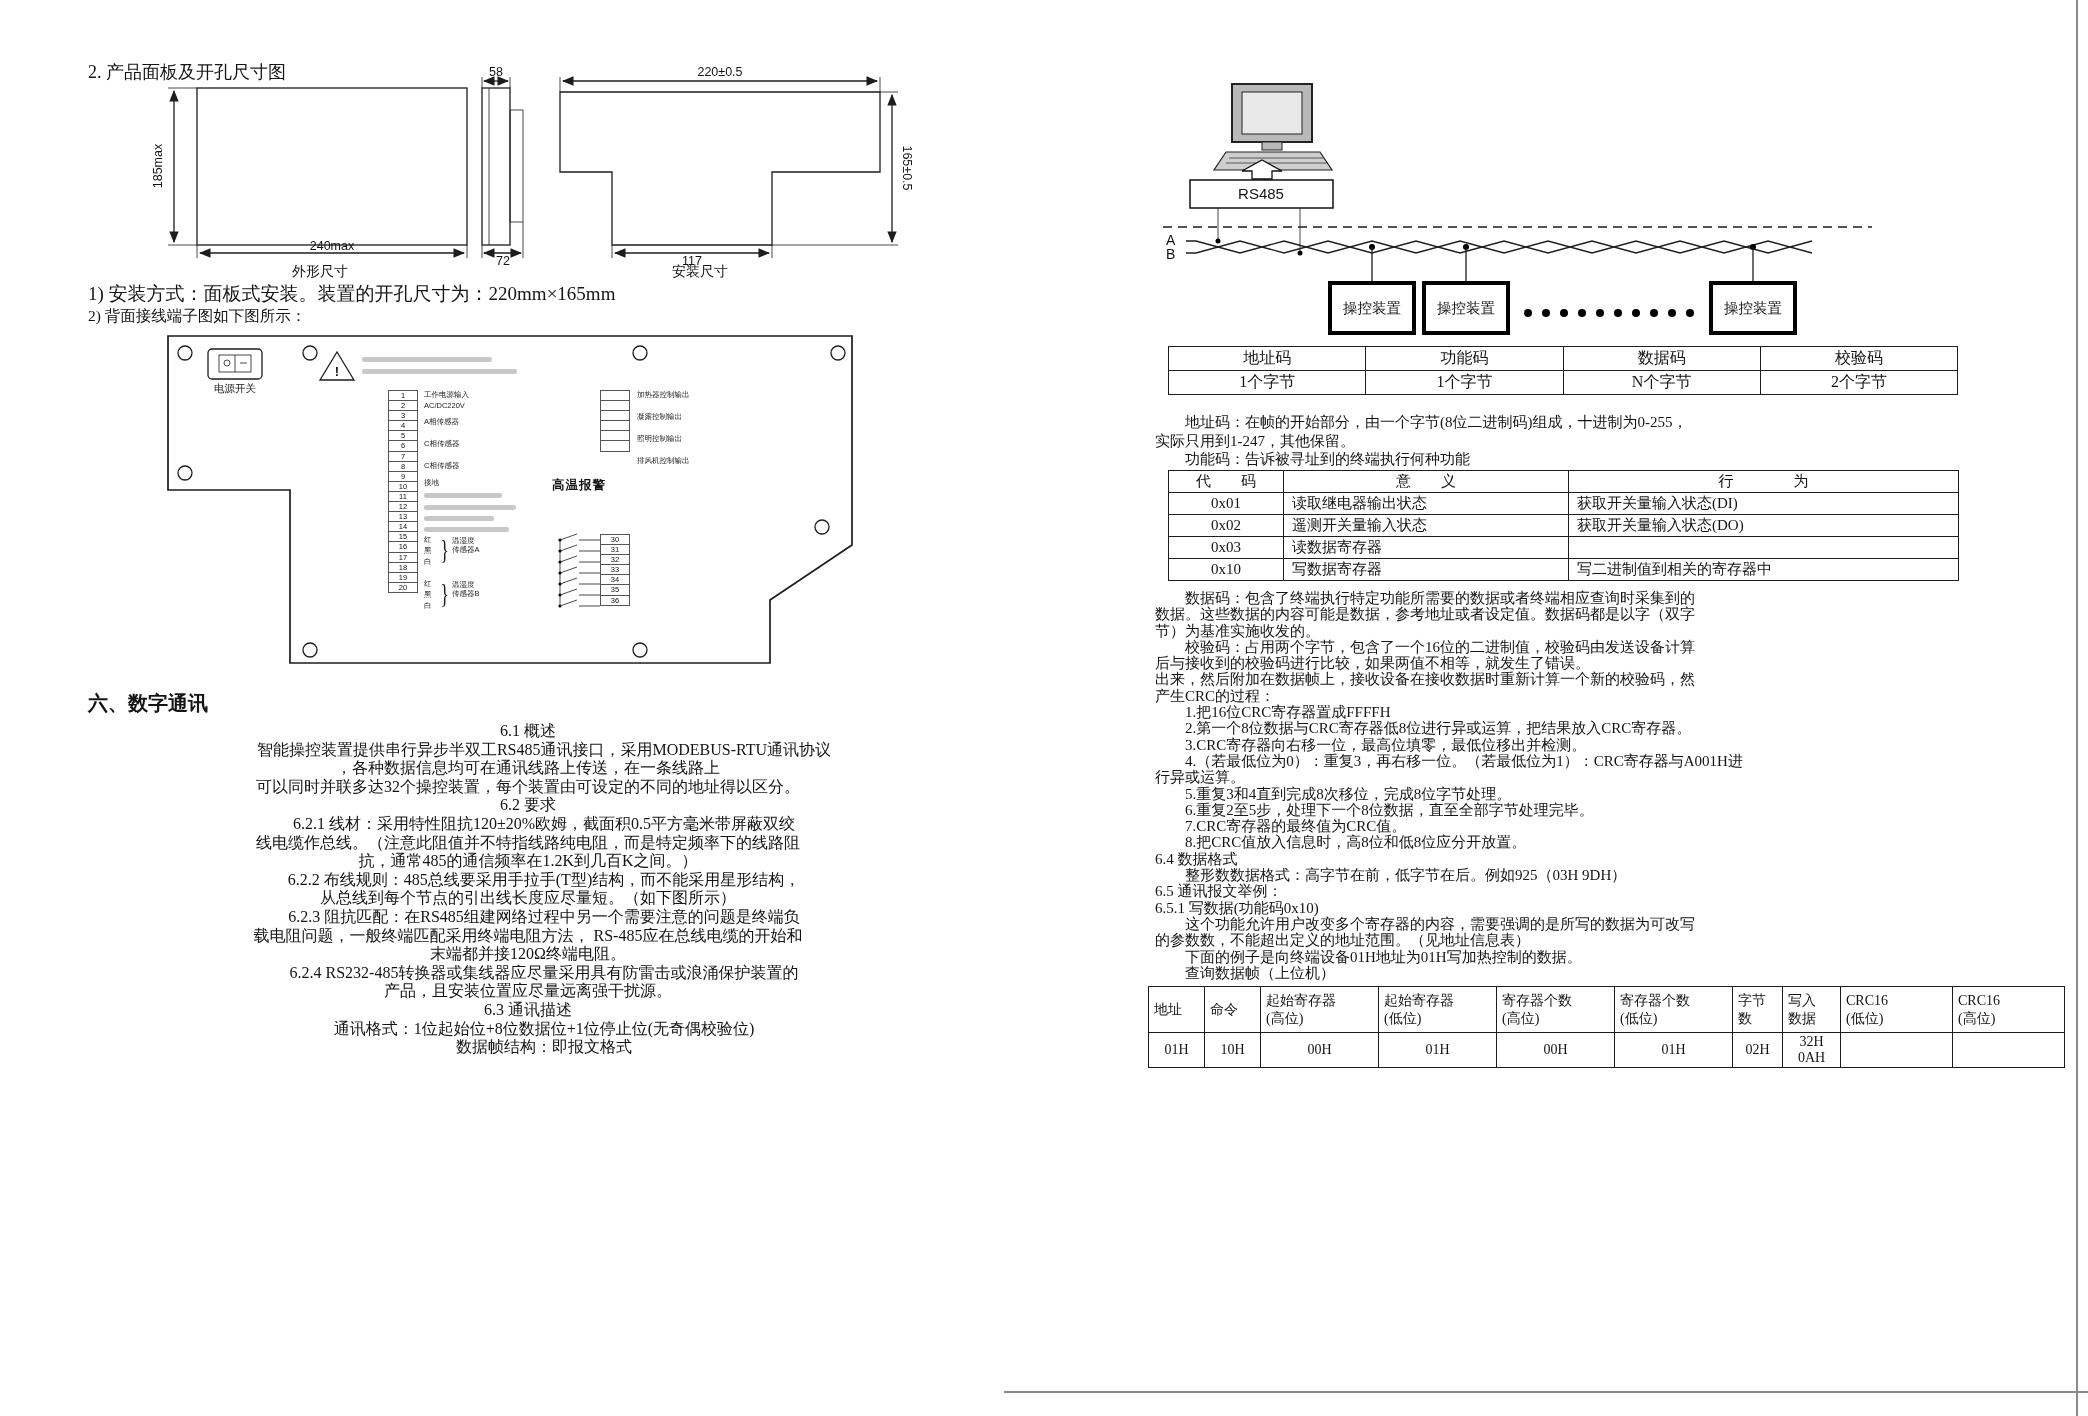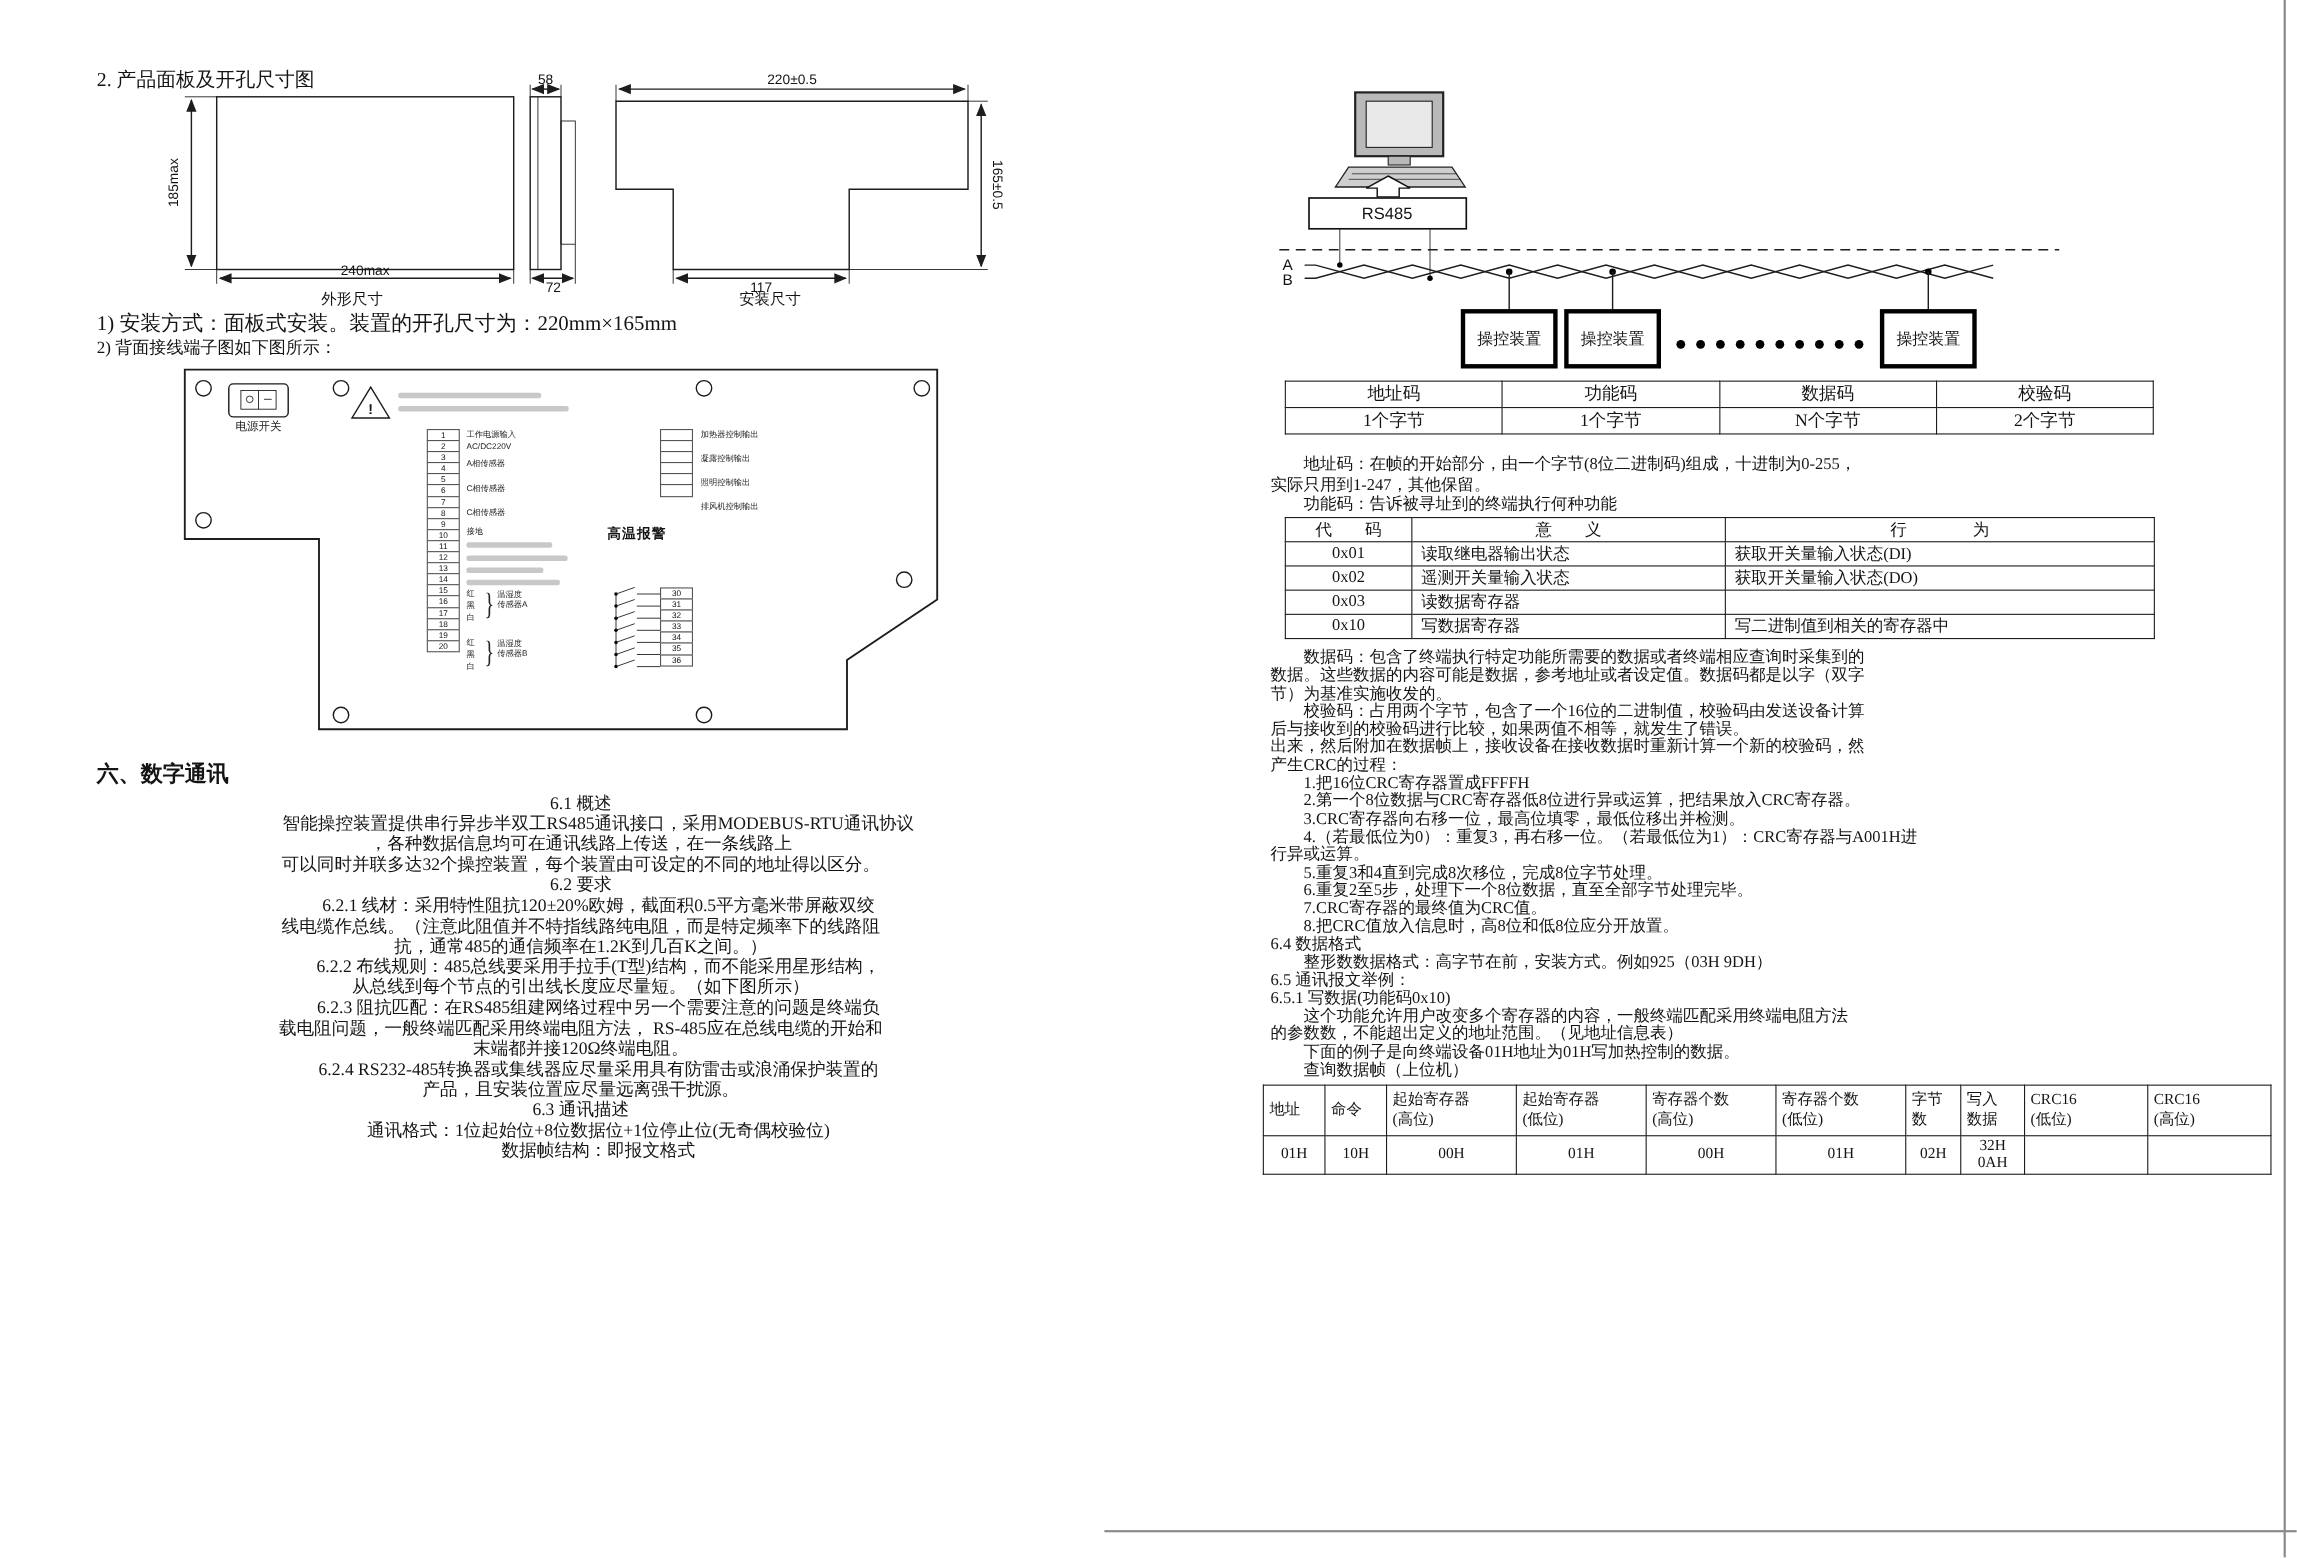--- a/index.html
+++ b/index.html
@@ -403,24 +403,24 @@
     <div class="tline">　　1.把16位CRC寄存器置成FFFFH</div>
     <div class="tline">　　2.第一个8位数据与CRC寄存器低8位进行异或运算，把结果放入CRC寄存器。</div>
     <div class="tline">　　3.CRC寄存器向右移一位，最高位填零，最低位移出并检测。</div>
     <div class="tline">　　4.（若最低位为0）：重复3，再右移一位。（若最低位为1）：CRC寄存器与A001H进</div>
     <div class="tline">行异或运算。</div>
     <div class="tline">　　5.重复3和4直到完成8次移位，完成8位字节处理。</div>
     <div class="tline">　　6.重复2至5步，处理下一个8位数据，直至全部字节处理完毕。</div>
     <div class="tline">　　7.CRC寄存器的最终值为CRC值。</div>
     <div class="tline">　　8.把CRC值放入信息时，高8位和低8位应分开放置。</div>
     <div class="tline">6.4 数据格式</div>
-    <div class="tline">　　整形数数据格式：高字节在前，安装方式。例如925（03H 9DH）</div>
+    <div class="tline">　　整形数数据格式：高字节在前，低字节在后。例如925（03H 9DH）</div>
     <div class="tline">6.5 通讯报文举例：</div>
     <div class="tline">6.5.1 写数据(功能码0x10)</div>
-    <div class="tline">　　这个功能允许用户改变多个寄存器的内容，一般终端匹配采用终端电阻方法</div>
+    <div class="tline">　　这个功能允许用户改变多个寄存器的内容，需要强调的是所写的数据为可改写</div>
     <div class="tline">的参数数，不能超出定义的地址范围。（见地址信息表）</div>
     <div class="tline">　　下面的例子是向终端设备01H地址为01H写加热控制的数据。</div>
     <div class="tline">　　查询数据帧（上位机）</div>
   </div>
 
 <table class="dtab t3" style="left:1148px;top:986px;width:916px;">
   <colgroup>
     <col style="width:56px">
       <col style="width:56px">
       <col style="width:118px">

